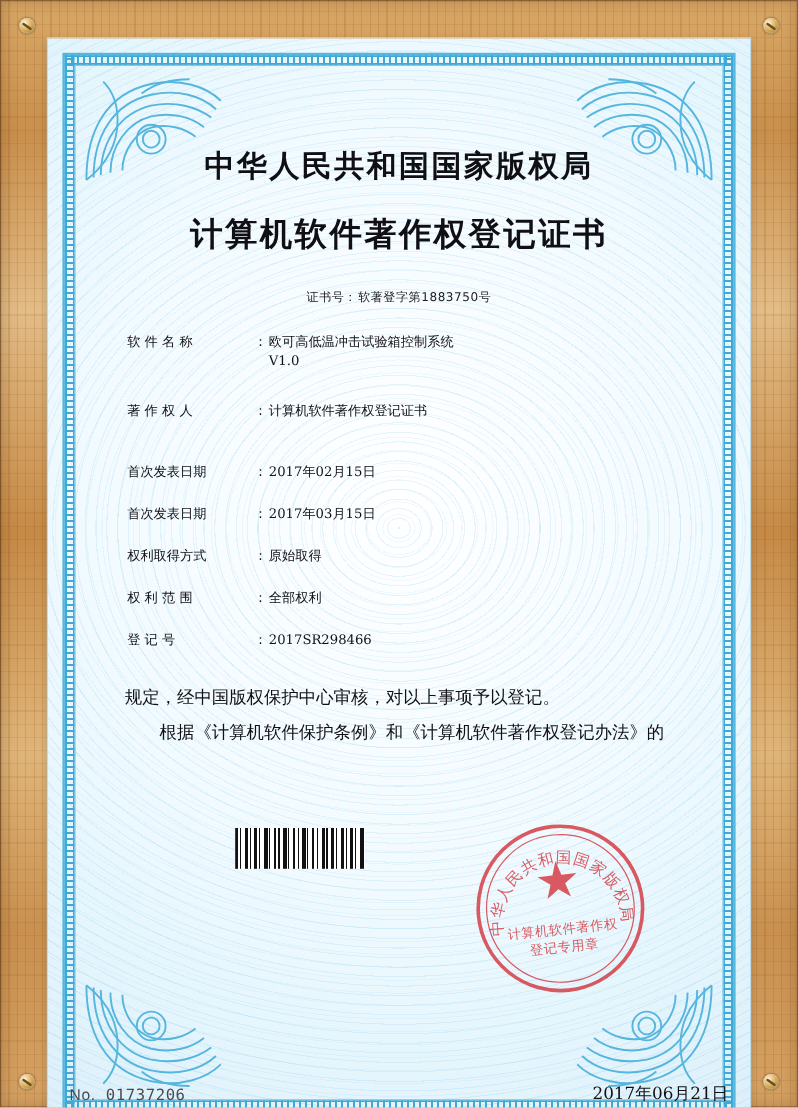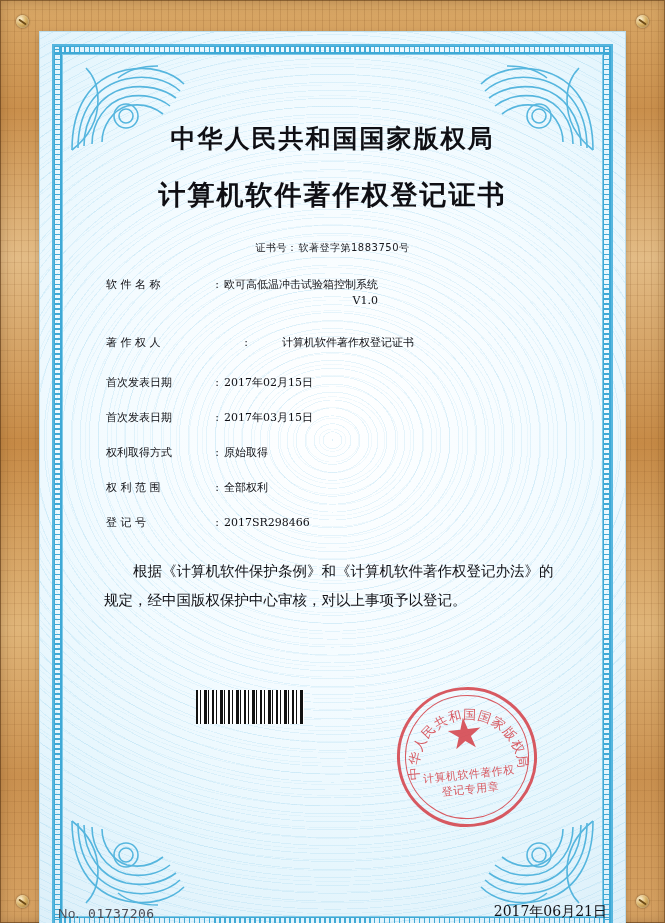--- a/index.html
+++ b/index.html
@@ -217,25 +217,24 @@
     white-space: nowrap;
   }
   .field-colon {
     width: 14px;
     flex: 0 0 14px;
     text-align: center;
   }
   .field-value {
     font-family: "DejaVu Serif", "Liberation Serif", serif;
     white-space: pre-line;
-    text-align: right;
   }
 
   #software-name-row { margin-bottom: 26px; }
-  #field-row-author { margin-bottom: 24px; gap: 29px; }
+  #field-row-author { margin-bottom: 35px; }
   #field-row-dev-date { margin-bottom: 19px; }
 
   #statement {
     margin-top: 26px;
     padding: 0 6px 0 18px;
     font-family: "DejaVu Serif", "Liberation Serif", serif;
     font-size: 14.5px;
     line-height: 2.0;
     color: #101015;
   }
@@ -464,22 +463,22 @@
 
         <div class="field-row">
           <span class="field-label">登 记 号</span>
           <span class="field-colon">:</span>
           <span class="field-value">2017SR298466</span>
         </div>
 
       </div>
 
       <div id="statement">
+        <p id="statement-line2">规定，经中国版权保护中心审核，对以上事项予以登记。</p>
         <p id="statement-line1">根据《计算机软件保护条例》和《计算机软件著作权登记办法》的</p>
-        <p id="statement-line2">规定，经中国版权保护中心审核，对以上事项予以登记。</p>
       </div>
 
       <div id="barcode"></div>
 
       <div id="official-seal">
         <div class="seal-inner-ring"></div>
         <svg id="seal-arc-text" viewBox="0 0 134 134">
           <defs>
             <path id="seal-arc-path" d="M 17 79 A 50 50 0 1 1 117 79" fill="none"></path>
           </defs>

